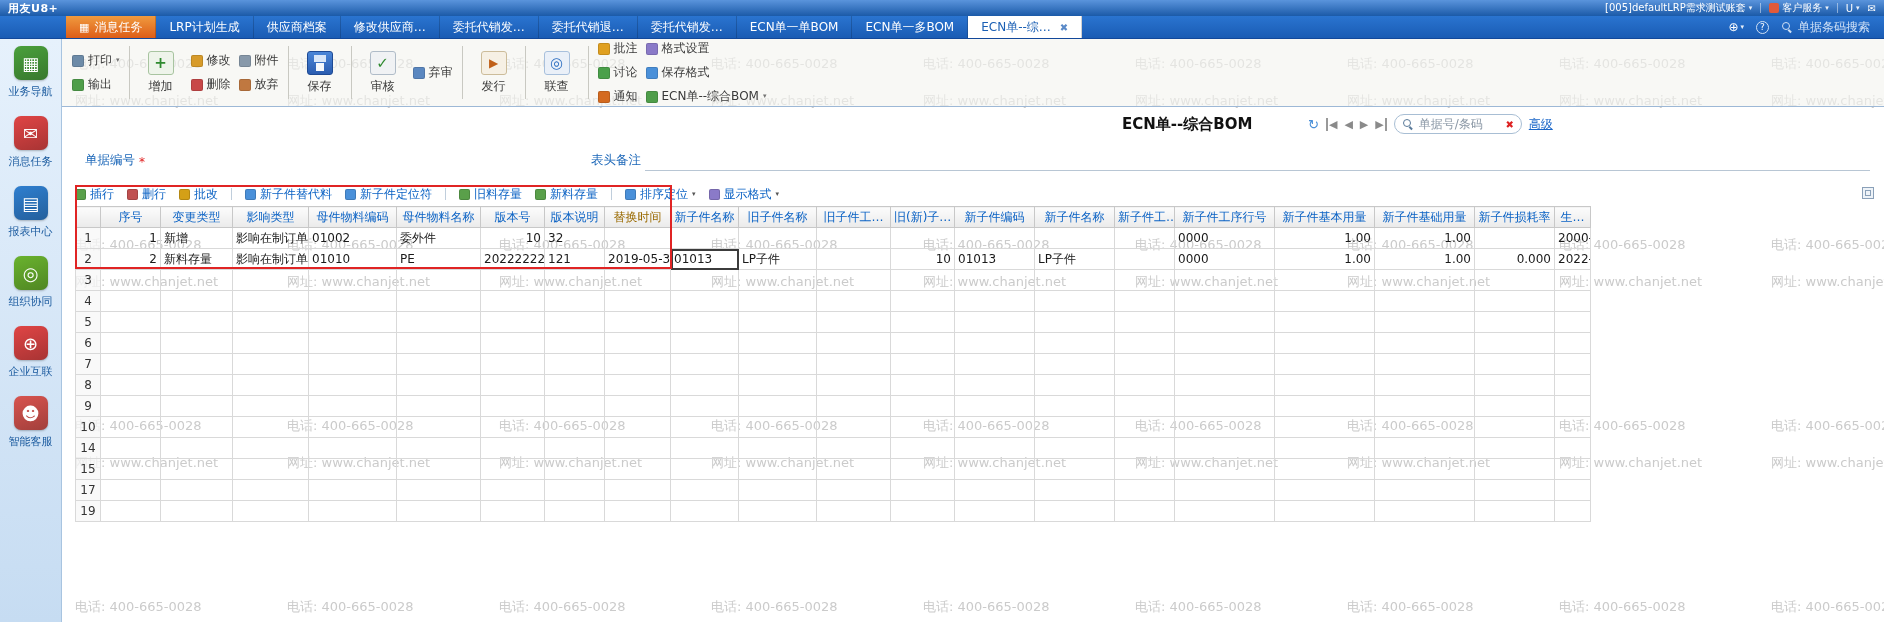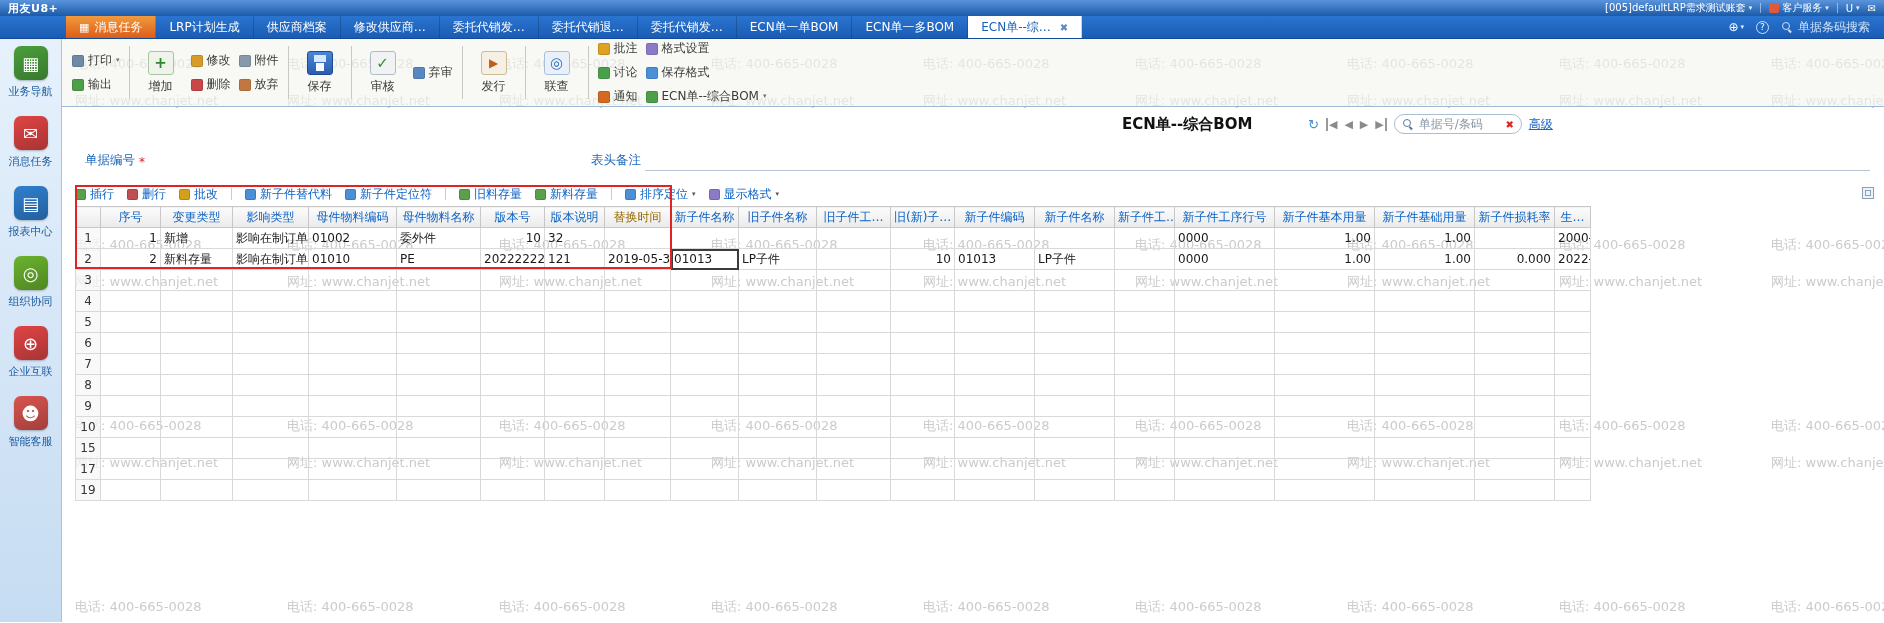--- a/index.html
+++ b/index.html
@@ -744,20 +744,43 @@
                 <td style="text-align: left;"></td>
                 <td style="text-align: left;"></td>
                 <td style="text-align: left;"></td>
                 <td style="text-align: left;"></td>
                 <td style="text-align: right;"></td>
                 <td style="text-align: right;"></td>
                 <td style="text-align: right;"></td>
                 <td style="text-align: left;"></td>
               </tr>
               <tr>
+                <td class="idx">14</td>
+                <td style="text-align: right;"></td>
+                <td style="text-align: left;"></td>
+                <td style="text-align: left;"></td>
+                <td style="text-align: left;"></td>
+                <td style="text-align: left;"></td>
+                <td style="text-align: right;"></td>
+                <td style="text-align: left;"></td>
+                <td style="text-align: left;"></td>
+                <td style="text-align: left;"></td>
+                <td style="text-align: left;"></td>
+                <td style="text-align: left;"></td>
+                <td style="text-align: right;"></td>
+                <td style="text-align: left;"></td>
+                <td style="text-align: left;"></td>
+                <td style="text-align: left;"></td>
+                <td style="text-align: left;"></td>
+                <td style="text-align: right;"></td>
+                <td style="text-align: right;"></td>
+                <td style="text-align: right;"></td>
+                <td style="text-align: left;"></td>
+              </tr>
+              <tr>
                 <td class="idx">15</td>
                 <td style="text-align: right;"></td>
                 <td style="text-align: left;"></td>
                 <td style="text-align: left;"></td>
                 <td style="text-align: left;"></td>
                 <td style="text-align: left;"></td>
                 <td style="text-align: right;"></td>
                 <td style="text-align: left;"></td>
                 <td style="text-align: left;"></td>
                 <td style="text-align: left;"></td>

